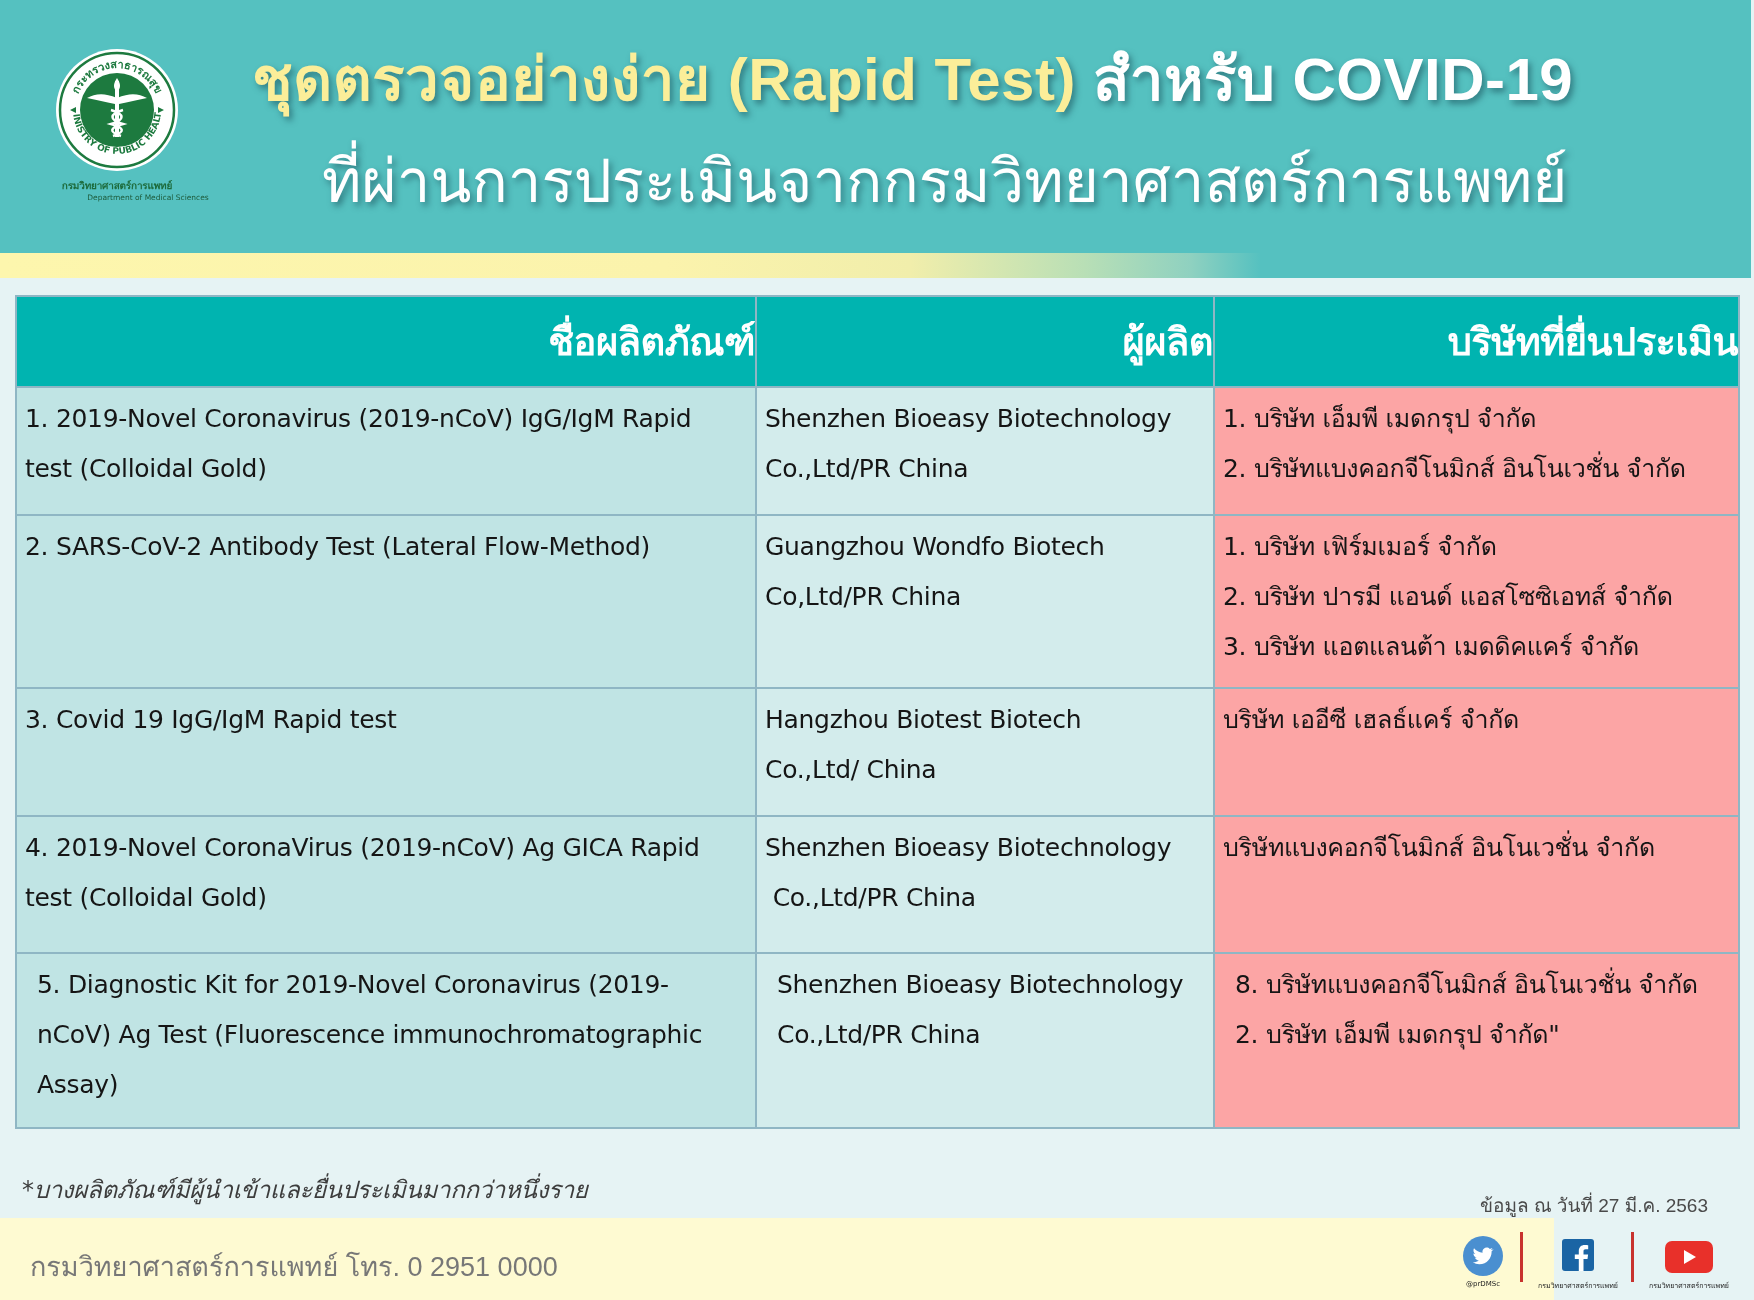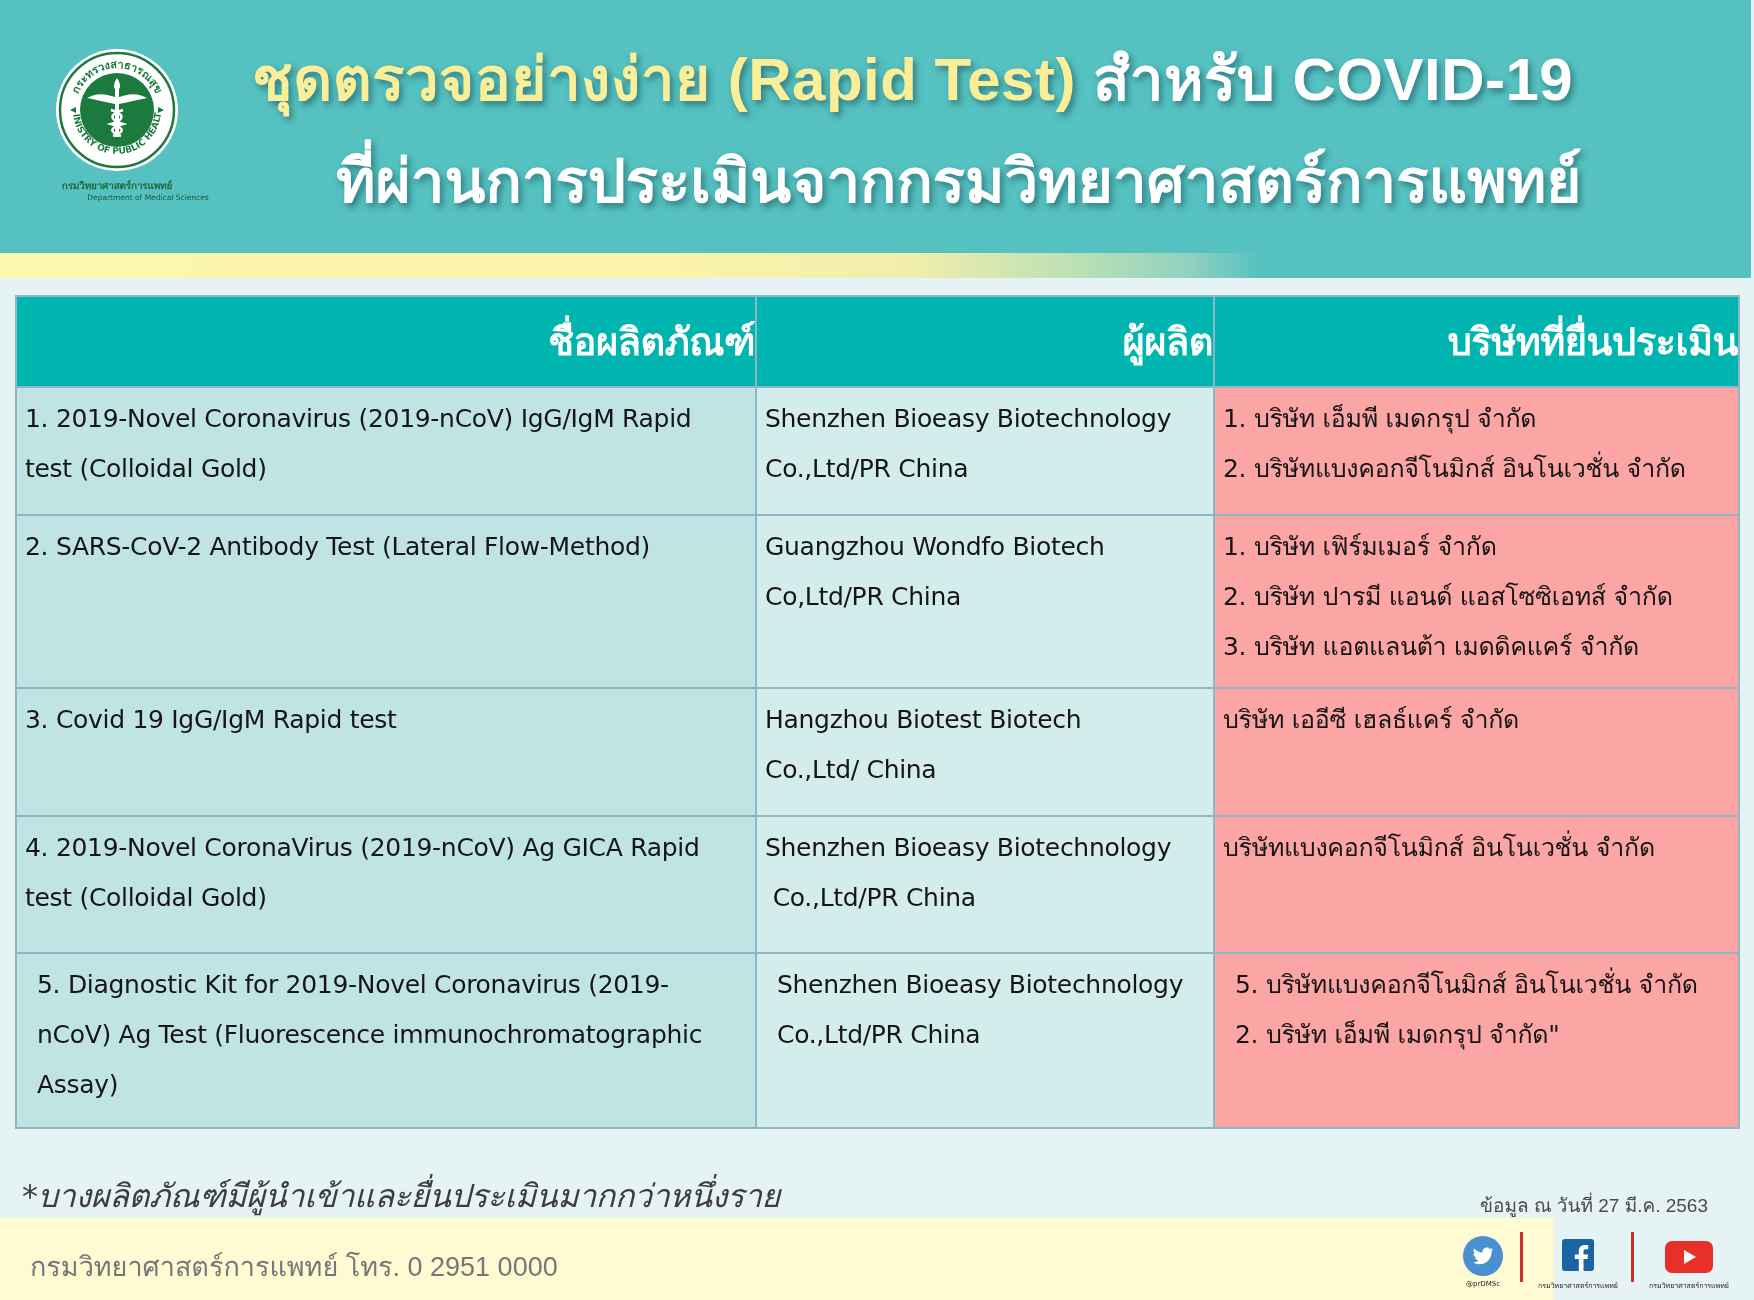--- a/index.html
+++ b/index.html
@@ -46,23 +46,23 @@
   .title-line1 {
     position: absolute; left: 252px; top: 44px;
     font-family: "Liberation Sans", sans-serif;
     font-weight: bold; font-size: 60px; line-height: 72px;
     white-space: nowrap; letter-spacing: 0.5px;
     text-shadow: 3px 4px 6px rgba(20, 70, 80, 0.55);
   }
   .title-line1 .hl { color: #fbee99; }
   .title-line1 .wt { color: #ffffff; }
   .title-line2 {
-    position: absolute; left: 336px; top: 146px;
-    font-family: "Liberation Sans", sans-serif;
-    font-weight: bold; font-size: 60px; line-height: 72px;
+    position: absolute; left: 322px; top: 146px;
+    font-family: "Liberation Sans", sans-serif;
+    font-weight: normal; font-size: 60px; line-height: 72px;
     color: #ffffff; white-space: nowrap;
     text-shadow: 3px 4px 6px rgba(20, 70, 80, 0.55);
   }
 
   
   .table-wrap {
     position: absolute; left: 15px; top: 295px;
     width: 1723px; height: 832px;
   }
   table.kits {
@@ -96,21 +96,21 @@
   .line { display: block; white-space: nowrap; }
   tr.r1 td { height: 128px; }
   tr.r2 td { height: 173px; margin-left: 18px; }
   tr.r3 td { height: 128px; }
   tr.r4 td { height: 137px; }
   tr.r5 td { height: 175px; padding-left: 20px; }
 
   
   .footnote {
     position: absolute; left: 22px; top: 1170px;
-    font-size: 32px; font-style: italic; color: #3d3d3d;
+    font-size: 24px; font-style: italic; color: #3d3d3d;
     white-space: nowrap; letter-spacing: -0.3px;
   }
   .data-date {
     position: absolute; right: 46px; top: 1190px;
     font-family: "Liberation Sans", sans-serif;
     font-size: 19px; color: #4a4a4a; white-space: nowrap;
   }
 
   
   .footer {
@@ -249,21 +249,21 @@
         <td class="c-product">
           <span class="line">5. Diagnostic Kit for 2019-Novel Coronavirus (2019-</span>
           <span class="line">nCoV) Ag Test (Fluorescence immunochromatographic</span>
           <span class="line">Assay)</span>
         </td>
         <td class="c-maker">
           <span class="line">Shenzhen Bioeasy Biotechnology</span>
           <span class="line">Co.,Ltd/PR China</span>
         </td>
         <td class="c-company">
-          <span class="line">5. บริษัทแบงคอกจีโนมิกส์ อินโนเวชั่น จำกัด</span>
+          <span class="line">8. บริษัทแบงคอกจีโนมิกส์ อินโนเวชั่น จำกัด</span>
           <span class="line">2. บริษัท เอ็มพี เมดกรุป จำกัด"</span>
         </td>
       </tr>
     </tbody>
   </table>
 </div>
 
 <div class="footnote">*บางผลิตภัณฑ์มีผู้นำเข้าและยื่นประเมินมากกว่าหนึ่งราย</div>
 <div class="data-date">ข้อมูล  ณ วันที่ 27 มี.ค. 2563</div>
 

